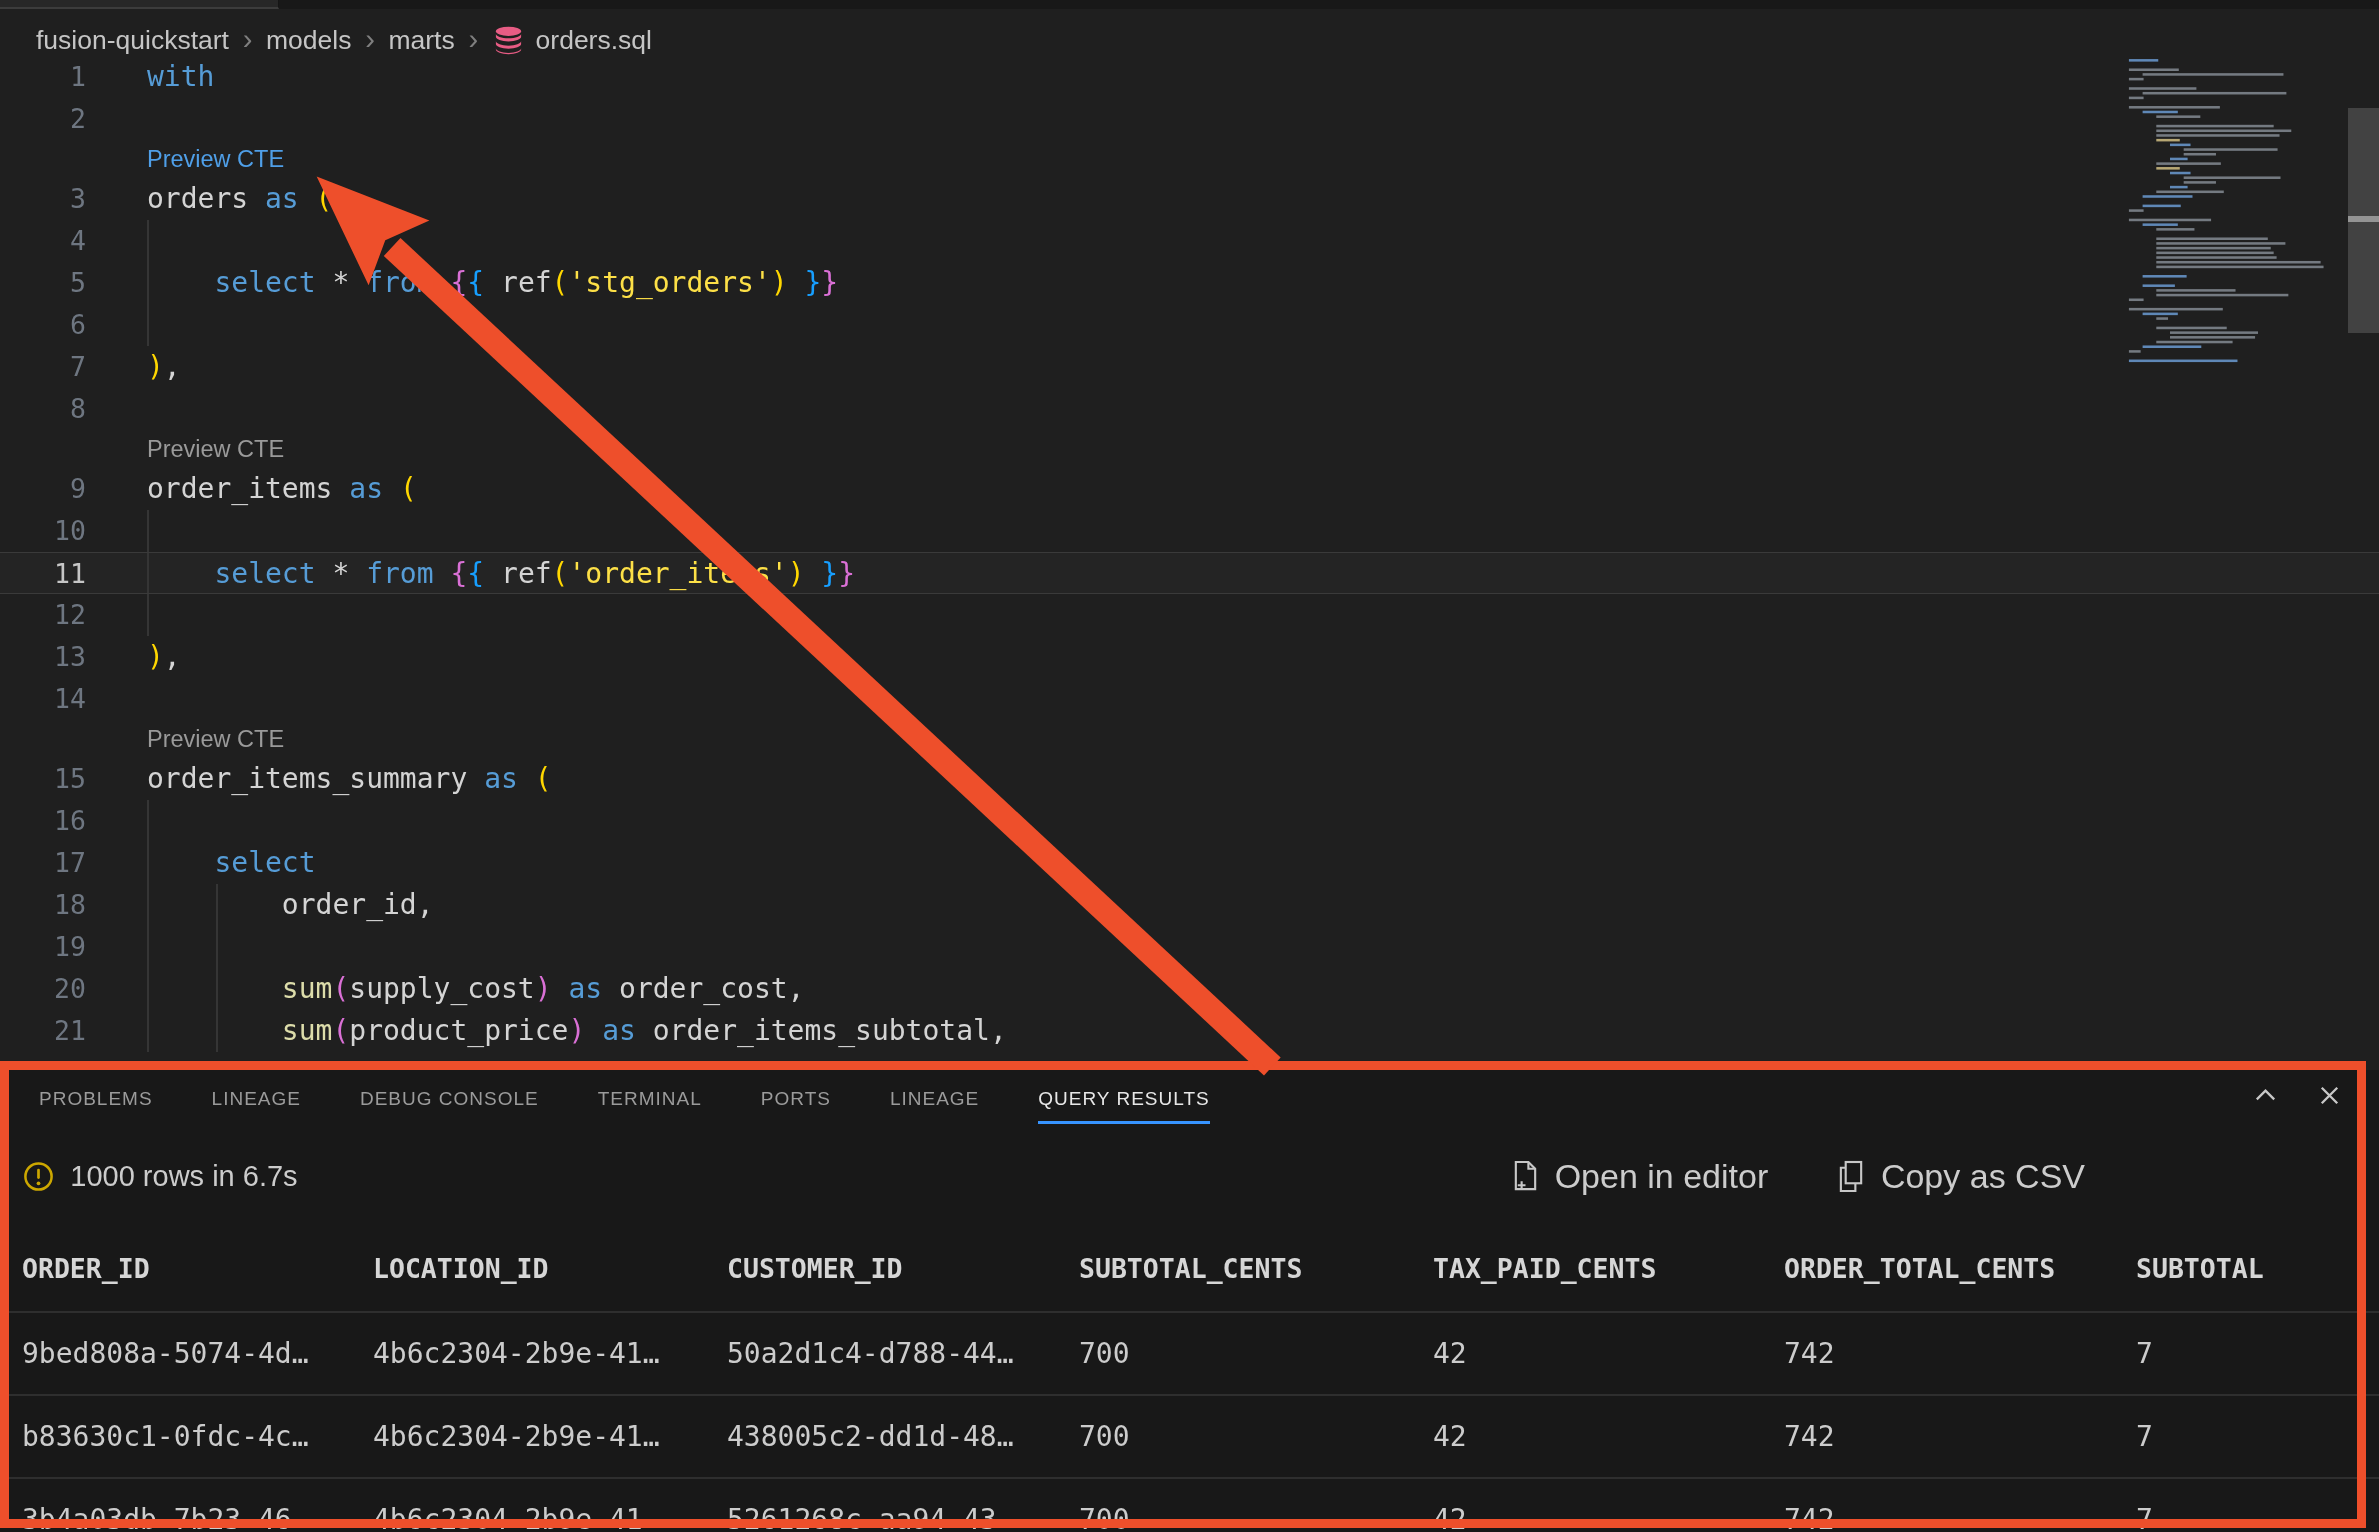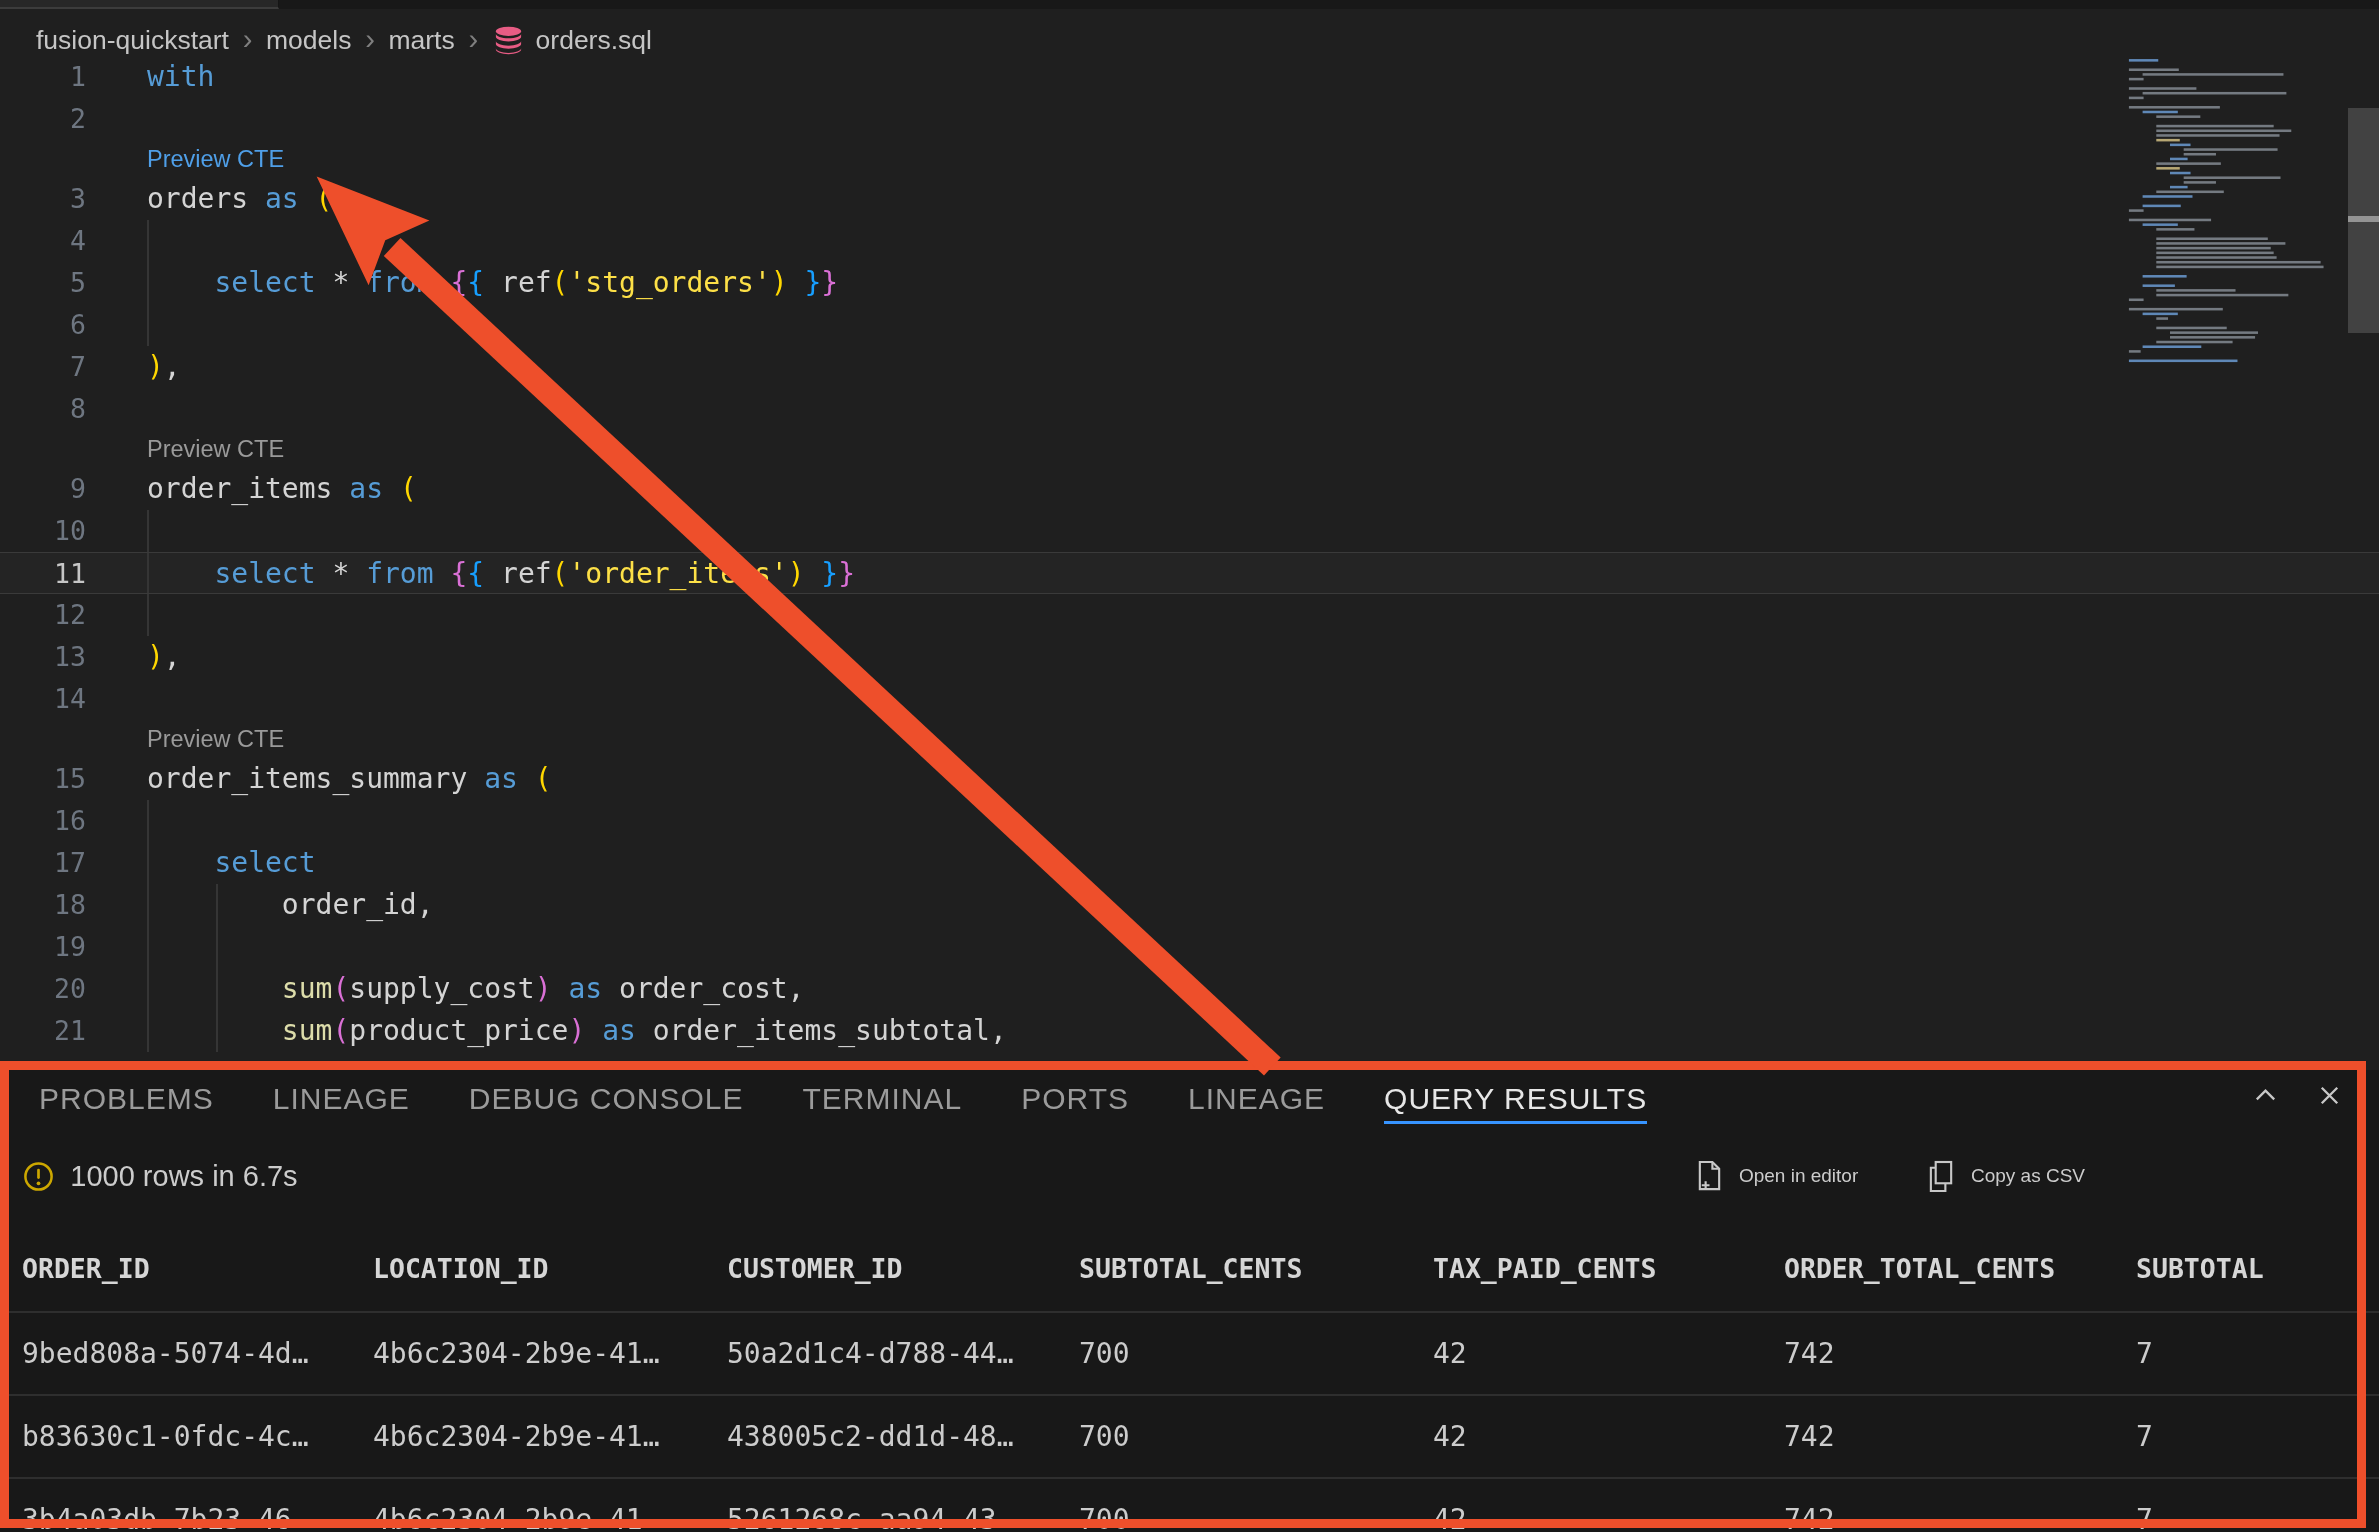--- a/index.html
+++ b/index.html
@@ -40,31 +40,31 @@
 
   
   .minimap{position:absolute;right:32px;top:3.9px;width:223px;height:323px;}
   .scrollbar{position:absolute;right:0;top:0;width:32px;height:1017px;}
   .sb-thumb{position:absolute;left:0;top:55px;width:32px;height:225px;background:#424242;}
   .sb-marker{position:absolute;left:0;top:163px;width:32px;height:5.9px;background:#949494;}
 
   
   .panel{position:absolute;left:0;top:1070px;width:2380px;height:463px;background:#181818;overflow:hidden;}
   .panel-tabs{position:absolute;left:39px;top:0;height:57px;display:flex;align-items:center;gap:59px;}
-  .ptab{font-size:30px;letter-spacing:1px;color:#9b9b9b;height:51px;line-height:51px;
+  .ptab{font-size:19px;letter-spacing:1px;color:#9b9b9b;height:51px;line-height:51px;
         border-bottom:3.9px solid transparent;box-sizing:border-box;cursor:pointer;white-space:nowrap;}
   .ptab.active{color:#e7e7e7;border-bottom-color:#3794ff;text-align:right;}
   .panel-icons{position:absolute;right:33px;top:7.8px;display:flex;gap:29px;align-items:center;}
   .picon{width:35px;height:35px;display:flex;align-items:center;justify-content:center;cursor:pointer;}
 
   .meta-row{position:absolute;left:0;top:57px;width:2128px;height:98px;display:flex;align-items:center;}
   .status{display:flex;align-items:center;margin-left:21.6px;color:#cccccc;font-size:29px;}
   .status svg{margin-right:15.7px;}
   .meta-actions{position:absolute;right:43px;top:0;height:98px;display:flex;align-items:center;gap:69px;}
-  .action-btn{display:flex;align-items:center;gap:14.7px;color:#cccccc;font-size:19px;cursor:pointer;}
+  .action-btn{display:flex;align-items:center;gap:14.7px;color:#cccccc;font-size:34px;cursor:pointer;}
 
   .grid{position:absolute;left:0;top:155px;width:2380px;}
   .gr{display:grid;grid-template-columns:351px 354px 352px 354px 351px 352px 1fr;padding-left:22px;}
   .ghead{height:86px;align-items:center;border-bottom:2px solid #2e2e2e;}
   .ghead .gc{font:bold 26.5px "DejaVu Sans Mono",monospace;color:#d6d6d6;}
   .gbody .gr{height:81px;align-items:center;border-bottom:2px solid #2e2e2e;}
   .gbody .gc{font:28px "DejaVu Sans Mono",monospace;color:#cccccc;white-space:nowrap;overflow:hidden;}
 
   
   .ann-rect{position:absolute;left:0;top:1061px;width:2366px;height:467px;box-sizing:border-box;

